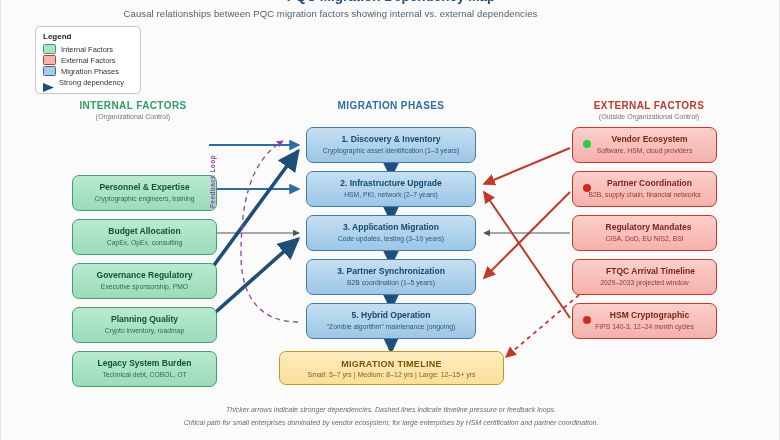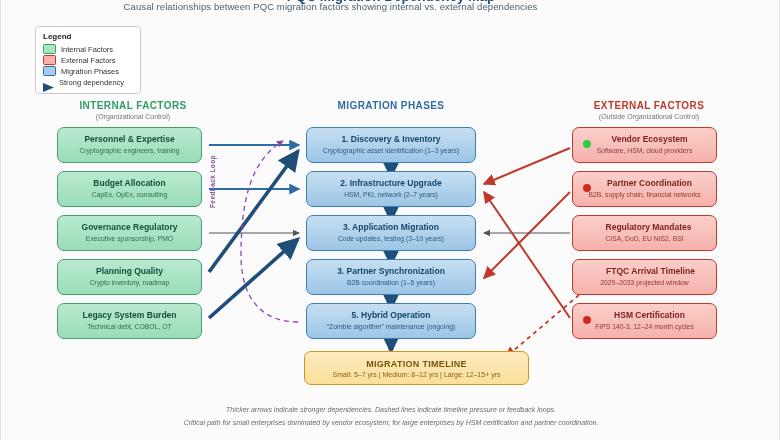--- a/index.html
+++ b/index.html
@@ -8,21 +8,21 @@
     background:#ffffff;
     font-family:"Liberation Sans", sans-serif;
     color:#2c3e50;
   }
   #stage{position:relative;width:780px;height:440px;
     background:#fbfbfb;
     border-left:1px solid #e3e3e3;border-right:1px solid #e3e3e3;
     box-sizing:border-box;}
   #edges{position:absolute;left:0;top:0;width:780px;height:440px;}
 
-  .subtitle{position:absolute;left:0;top:1px;width:659px;text-align:center;
+  .subtitle{position:absolute;left:0;top:8px;width:659px;text-align:center;
     font-size:9.5px;color:#52616e;letter-spacing:.1px;}
   .titlecut{position:absolute;left:0;top:-11px;width:780px;text-align:center;
     font-size:13.5px;font-weight:bold;color:#1f4e79;}
 
   
   .legend{position:absolute;background:#fff;border:1px solid #c9c9c9;
     border-radius:4px;box-sizing:border-box;}
   #legend-left{left:34px;top:26px;width:106px;height:68px;padding:5px 7px;}
   #legend-right{left:637px;top:26px;width:107px;height:62px;padding:5px 7px;}
   .legend-title{font-size:8px;font-weight:bold;color:#222;margin-bottom:3px;}
@@ -45,42 +45,42 @@
   #head-phases .h{color:#2e6da4;}
   #head-external{left:553px;top:100px;}
   #head-external .h{color:#c0392b;}
 
   
   .node{position:absolute;box-sizing:border-box;border-radius:7px;
     display:flex;flex-direction:column;align-items:center;justify-content:center;
     text-align:center;padding:2px 4px;}
   .node .t{font-size:8.5px;font-weight:bold;line-height:1.15;}
   .node .d{font-size:6.8px;margin-top:2px;line-height:1.1;}
-  .n-int{width:145px;height:36px;left:56px;
+  .n-int{width:145px;height:36px;left:71px;
     background:linear-gradient(180deg,#b9ead0 0%,#9adcb9 100%);
-    border:1.4px solid #43a06d;}
+    border:1.4px solid #43a06d;margin-top:48px;}
   .n-int .t{color:#13503a;}
   .n-int .d{color:#2f6b52;}
   .n-mig{width:170px;height:36px;left:305px;
     background:linear-gradient(180deg,#c6dff1 0%,#9cc6e6 100%);
     border:1.4px solid #3b7db5;}
   .n-mig .t{color:#14486f;}
   .n-mig .d{color:#2a5a80;}
   .n-ext{width:145px;height:36px;left:571px;
     background:linear-gradient(180deg,#fbcfcb 0%,#f6b1ab 100%);
     border:1.4px solid #c0392b;}
   .n-ext .t{color:#7d241b;}
   .n-ext .d{color:#8e3a31;}
   .n-ext .t{padding-left:10px;}
   .cdot{position:absolute;left:10px;top:12px;width:8px;height:8px;border-radius:50%;}
 
   #timeline{position:absolute;left:278px;top:351px;width:225px;height:34px;
     box-sizing:border-box;border-radius:7px;border:1.6px solid #d49419;
     background:linear-gradient(180deg,#fdecc0 0%,#fbdf9a 100%);
-    display:flex;flex-direction:column;align-items:center;justify-content:center;margin-left:25px;}
+    display:flex;flex-direction:column;align-items:center;justify-content:center;}
   #timeline .t{font-size:9px;font-weight:bold;color:#7a5406;letter-spacing:.3px;}
   #timeline .d{font-size:7px;color:#8a6210;margin-top:2px;}
 
   .fbl{position:absolute;left:208px;top:208px;font-size:6.5px;color:#8e44ad;
     font-weight:bold;letter-spacing:.4px;
     transform:rotate(-90deg);transform-origin:left top;white-space:nowrap;}
 
   .footer{position:absolute;left:0;width:780px;text-align:center;
     font-size:7px;font-style:italic;color:#6b6b6b;}
   #foot1{top:406px;}
@@ -232,21 +232,21 @@
   <div class="node n-ext" style="top:215px">
     <div class="t" style="padding-left:8px">Regulatory Mandates</div>
     <div class="d">CISA, DoD, EU NIS2, BSI</div>
   </div>
   <div class="node n-ext" style="top:259px">
     <div class="t" style="padding-left:12px">FTQC Arrival Timeline</div>
     <div class="d">2029–2033 projected window</div>
   </div>
   <div class="node n-ext" style="top:303px">
     <span class="cdot" style="background:#cf2a20"></span>
-    <div class="t">HSM Certification</div>
+    <div class="t">HSM Cryptographic</div>
     <div class="d">FIPS 140-3, 12–24 month cycles</div>
   </div>
 
   <div id="timeline">
     <div class="t">MIGRATION TIMELINE</div>
     <div class="d">Small: 5–7 yrs | Medium: 8–12 yrs | Large: 12–15+ yrs</div>
   </div>
 
   <div class="fbl">Feedback Loop</div>
 

